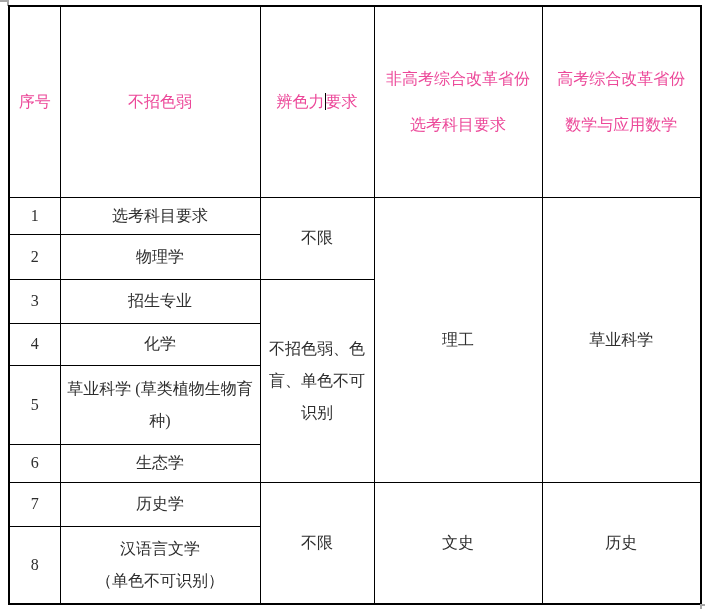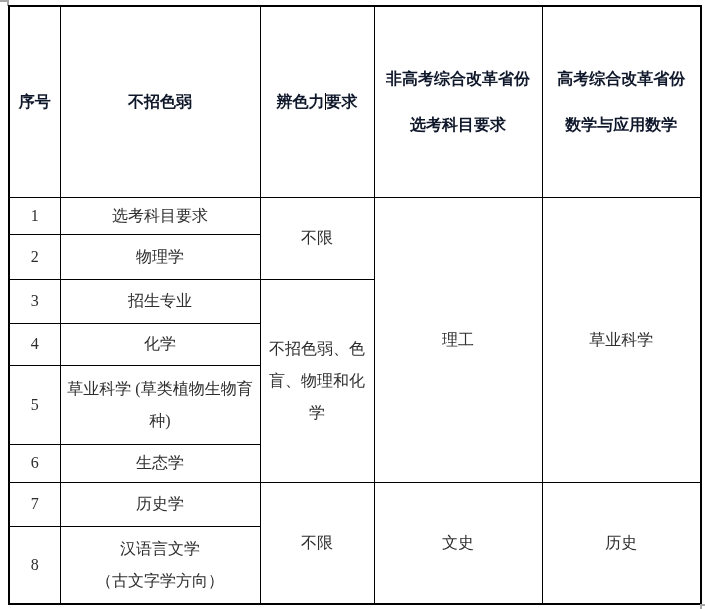--- a/index.html
+++ b/index.html
@@ -30,22 +30,22 @@
     border: 1px solid #000;
     text-align: center;
     vertical-align: middle;
     padding: 0 4px;
     font-size: 16px;
     line-height: 32px;
     white-space: pre-line;
     overflow: hidden;
   }
   tr.hdr td {
-    font-weight: bold;
-    color: #0f172a;
+    font-weight: normal;
+    color: #ec4899;
     line-height: 46px;
   }
   .caret {
     display: inline-block;
     width: 1px;
     height: 17px;
     background: #000;
     vertical-align: -3px;
   }
   .corner-tl {
@@ -101,21 +101,21 @@
       </tr>
 
       <tr style="height:45px">
         <td>2</td>
         <td>物理学</td>
       </tr>
 
       <tr style="height:44px">
         <td>3</td>
         <td>招生专业</td>
-        <td rowspan="4">不招色弱、色盲、物理和化学</td>
+        <td rowspan="4">不招色弱、色盲、单色不可识别</td>
       </tr>
 
       <tr style="height:42px">
         <td>4</td>
         <td>化学</td>
       </tr>
 
       <tr style="height:79px">
         <td>5</td>
         <td>草业科学 (草类植物生物育种)</td>
@@ -130,19 +130,19 @@
         <td>7</td>
         <td>历史学</td>
         <td rowspan="2">不限</td>
         <td rowspan="2">文史</td>
         <td rowspan="2">历史</td>
       </tr>
 
       <tr style="height:78px">
         <td>8</td>
         <td>汉语言文学
-（古文字学方向）</td>
+（单色不可识别）</td>
       </tr>
     </tbody>
   </table>
 </div>
 
 <div class="corner-br"></div>
 
 </body></html>

